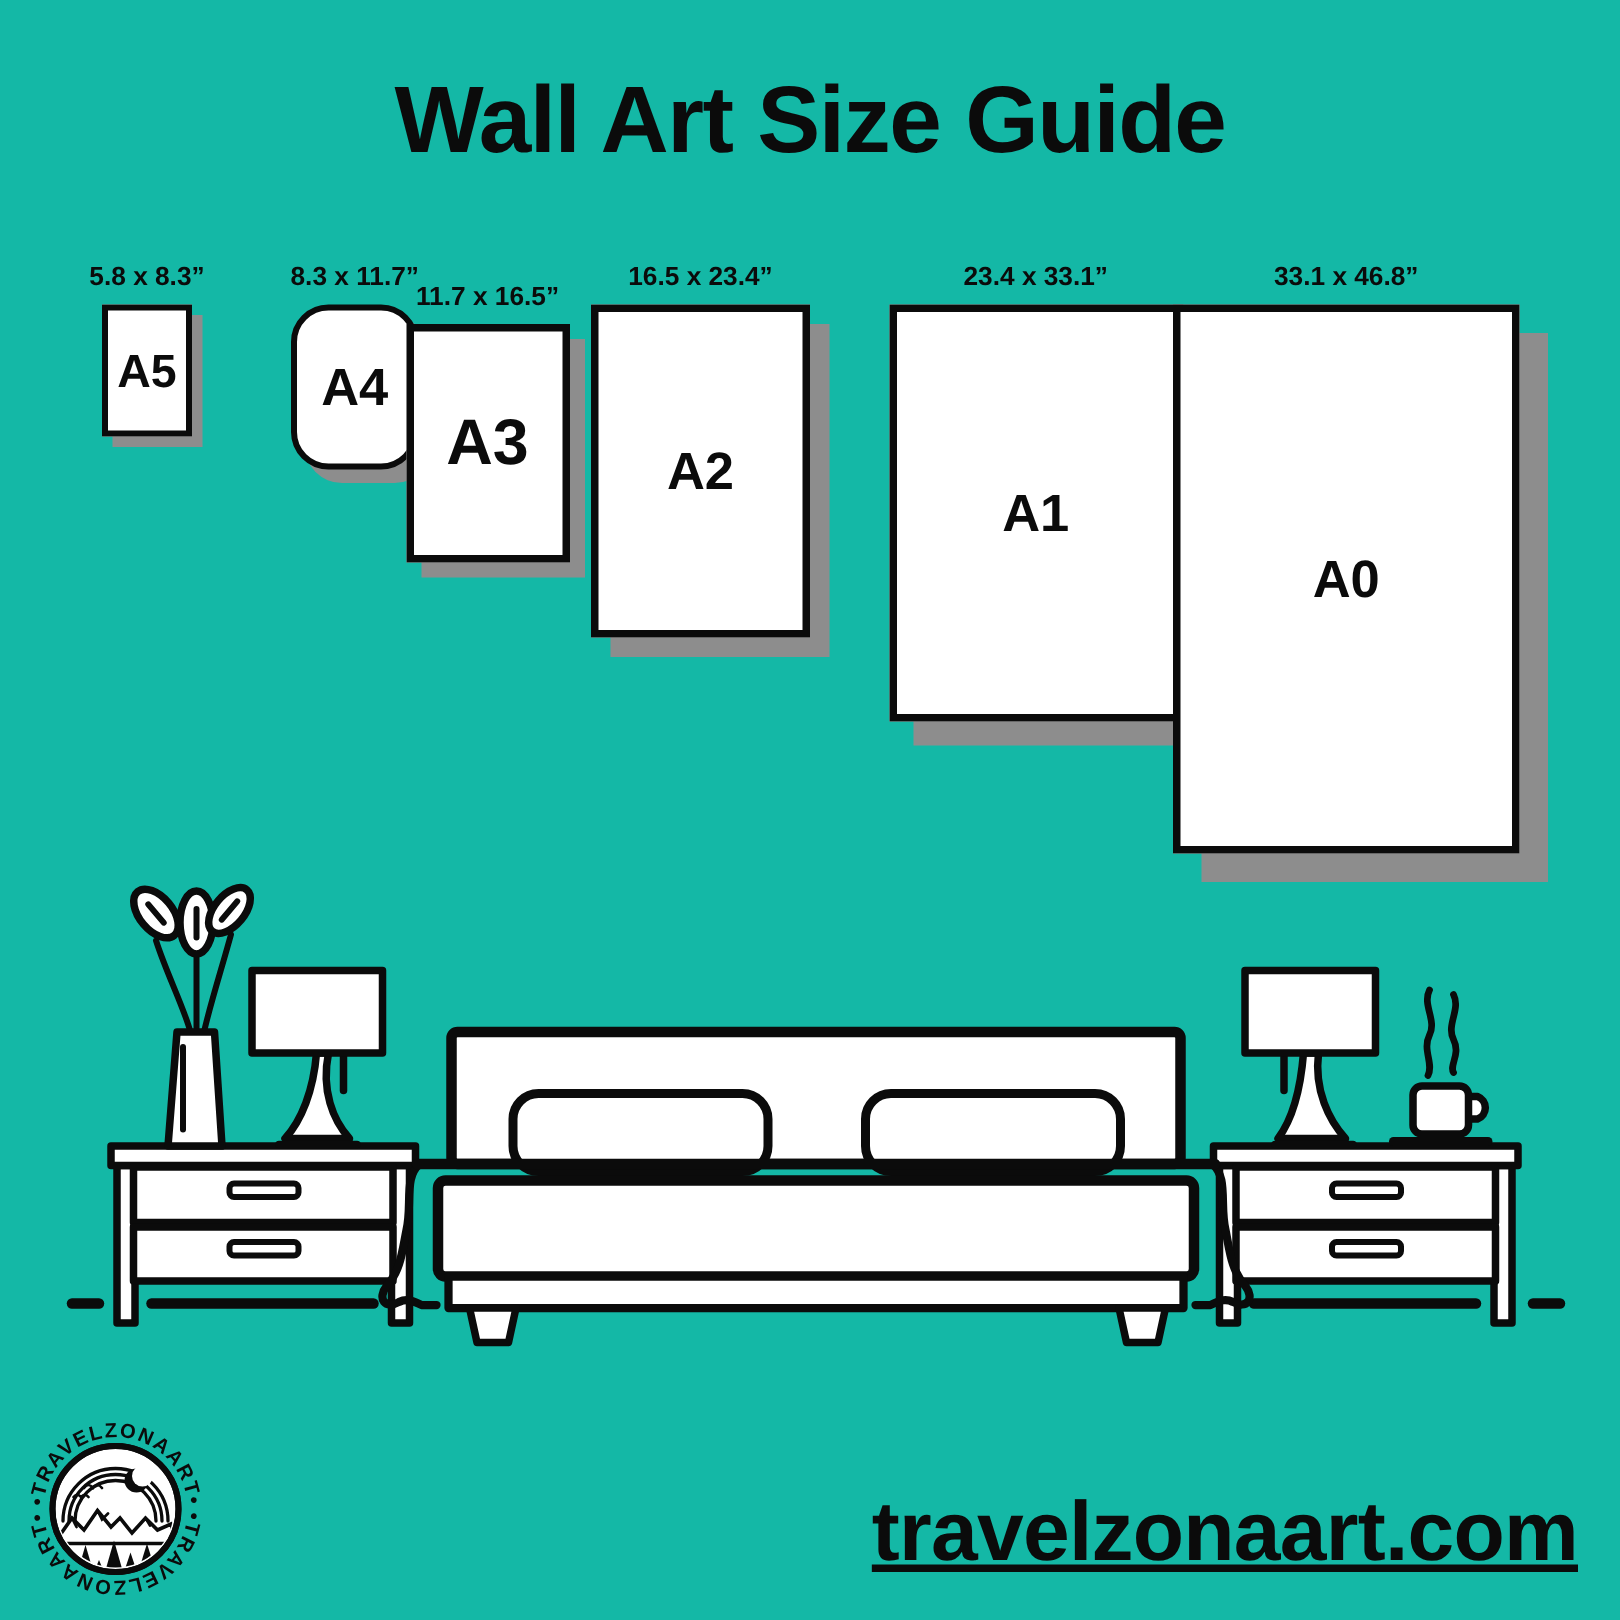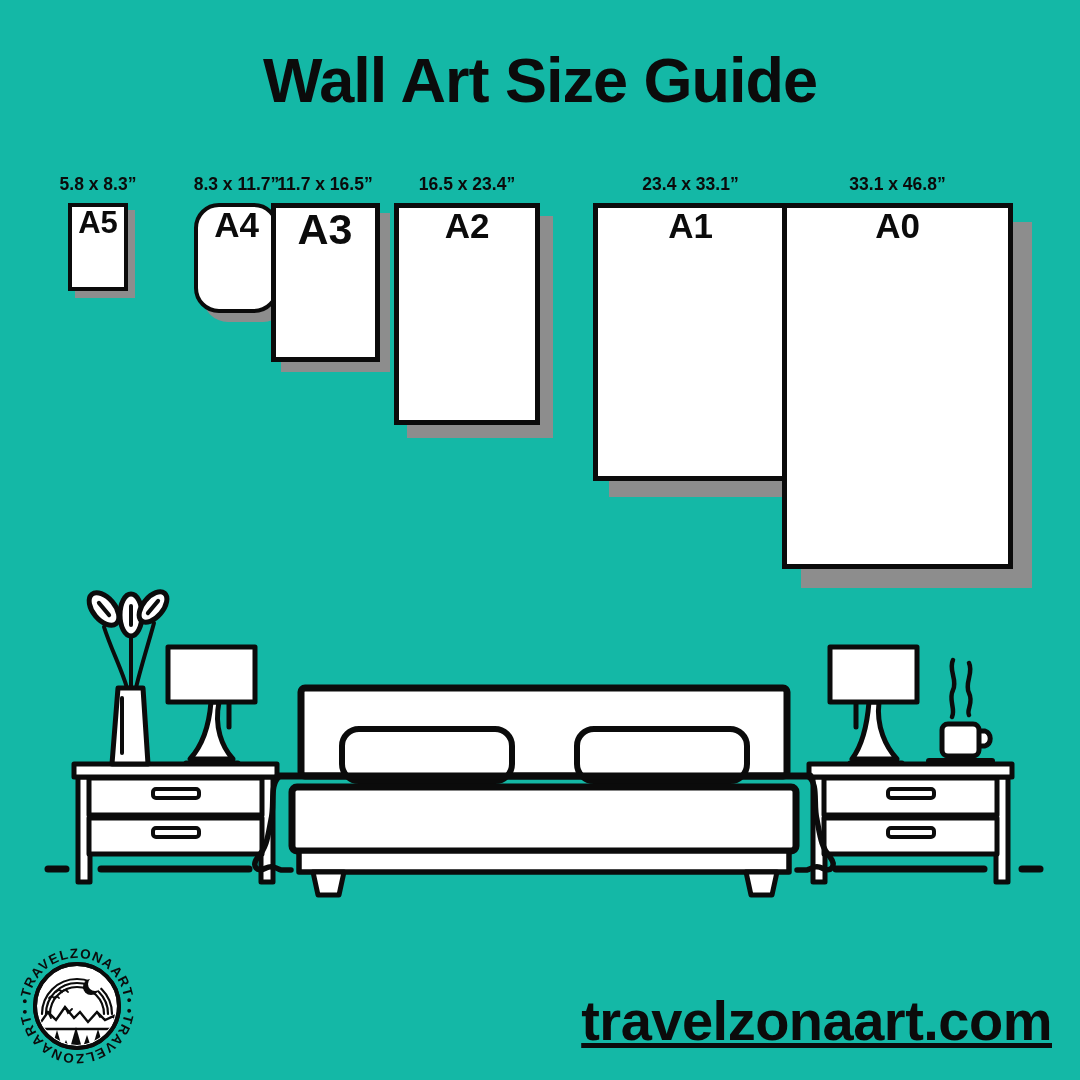--- a/index.html
+++ b/index.html
@@ -5,21 +5,21 @@
   html,body{margin:0;padding:0;background:#fff;}
   .canvas{position:relative;width:1080px;height:1080px;background:#14b8a6;overflow:hidden;
           font-family:"Liberation Sans",sans-serif;color:#0b0b0b;}
   .title{position:absolute;top:44px;left:0;width:1080px;text-align:center;
          font-size:63px;font-weight:800;letter-spacing:-1px;margin:0;}
   .size-row{position:absolute;inset:0;}
   .size-item{position:absolute;top:172px;display:flex;flex-direction:column;align-items:center;}
   .size-dims{height:24px;line-height:24px;font-size:17.5px;font-weight:bold;
              white-space:nowrap;margin-bottom:7px;}
   .size-box{box-sizing:border-box;background:#fff;border:5px solid #0b0b0b;
-            display:flex;justify-content:center;}
+            display:flex;align-items:center;justify-content:center;}
   .size-name{font-weight:bold;line-height:1;}
   .room{position:absolute;left:0;top:585px;width:1080px;height:320px;}
   .logo{position:absolute;left:6px;top:932px;width:142px;height:146px;}
   .logo text{font-family:"Liberation Sans",sans-serif;font-weight:bold;}
   .website{position:absolute;top:988px;right:28px;font-size:56px;font-weight:800;
            letter-spacing:-0.5px;text-decoration:underline;}
 </style>
 </head>
 <body>
 
@@ -33,21 +33,21 @@
       <div class="size-box" style="width: 60px; height: 88px; border-width: 4px; box-shadow: rgb(141, 141, 141) 7px 7px 0px 0px;">
         <span class="size-name" style="font-size: 31px;">A5</span>
       </div>
     </div>
       <div class="size-item" style="left: 155px; width: 91px; margin-left: 36px;">
       <div class="size-dims">8.3 x 11.7”</div>
       <div class="size-box" style="width: 85px; height: 110px; border-width: 4px; box-shadow: rgb(141, 141, 141) 9px 9px 0px 0px; border-radius: 25px;">
         <span class="size-name" style="font-size: 35px;">A4</span>
       </div>
     </div>
-      <div class="size-item" style="left: 264px; width: 122px;">
+      <div class="size-item" style="left: 264px; width: 122px; margin-top: 13px;">
       <div class="size-dims">11.7 x 16.5”</div>
       <div class="size-box" style="width: 109px; height: 159px; border-width: 5px; box-shadow: rgb(141, 141, 141) 10px 10px 0px 0px;">
         <span class="size-name" style="font-size: 43px;">A3</span>
       </div>
     </div>
       <div class="size-item" style="left: 394px; width: 146px;">
       <div class="size-dims">16.5 x 23.4”</div>
       <div class="size-box" style="width: 146px; height: 222px; border-width: 5px; box-shadow: rgb(141, 141, 141) 13px 13px 0px 0px;">
         <span class="size-name" style="font-size: 35px;">A2</span>
       </div>

